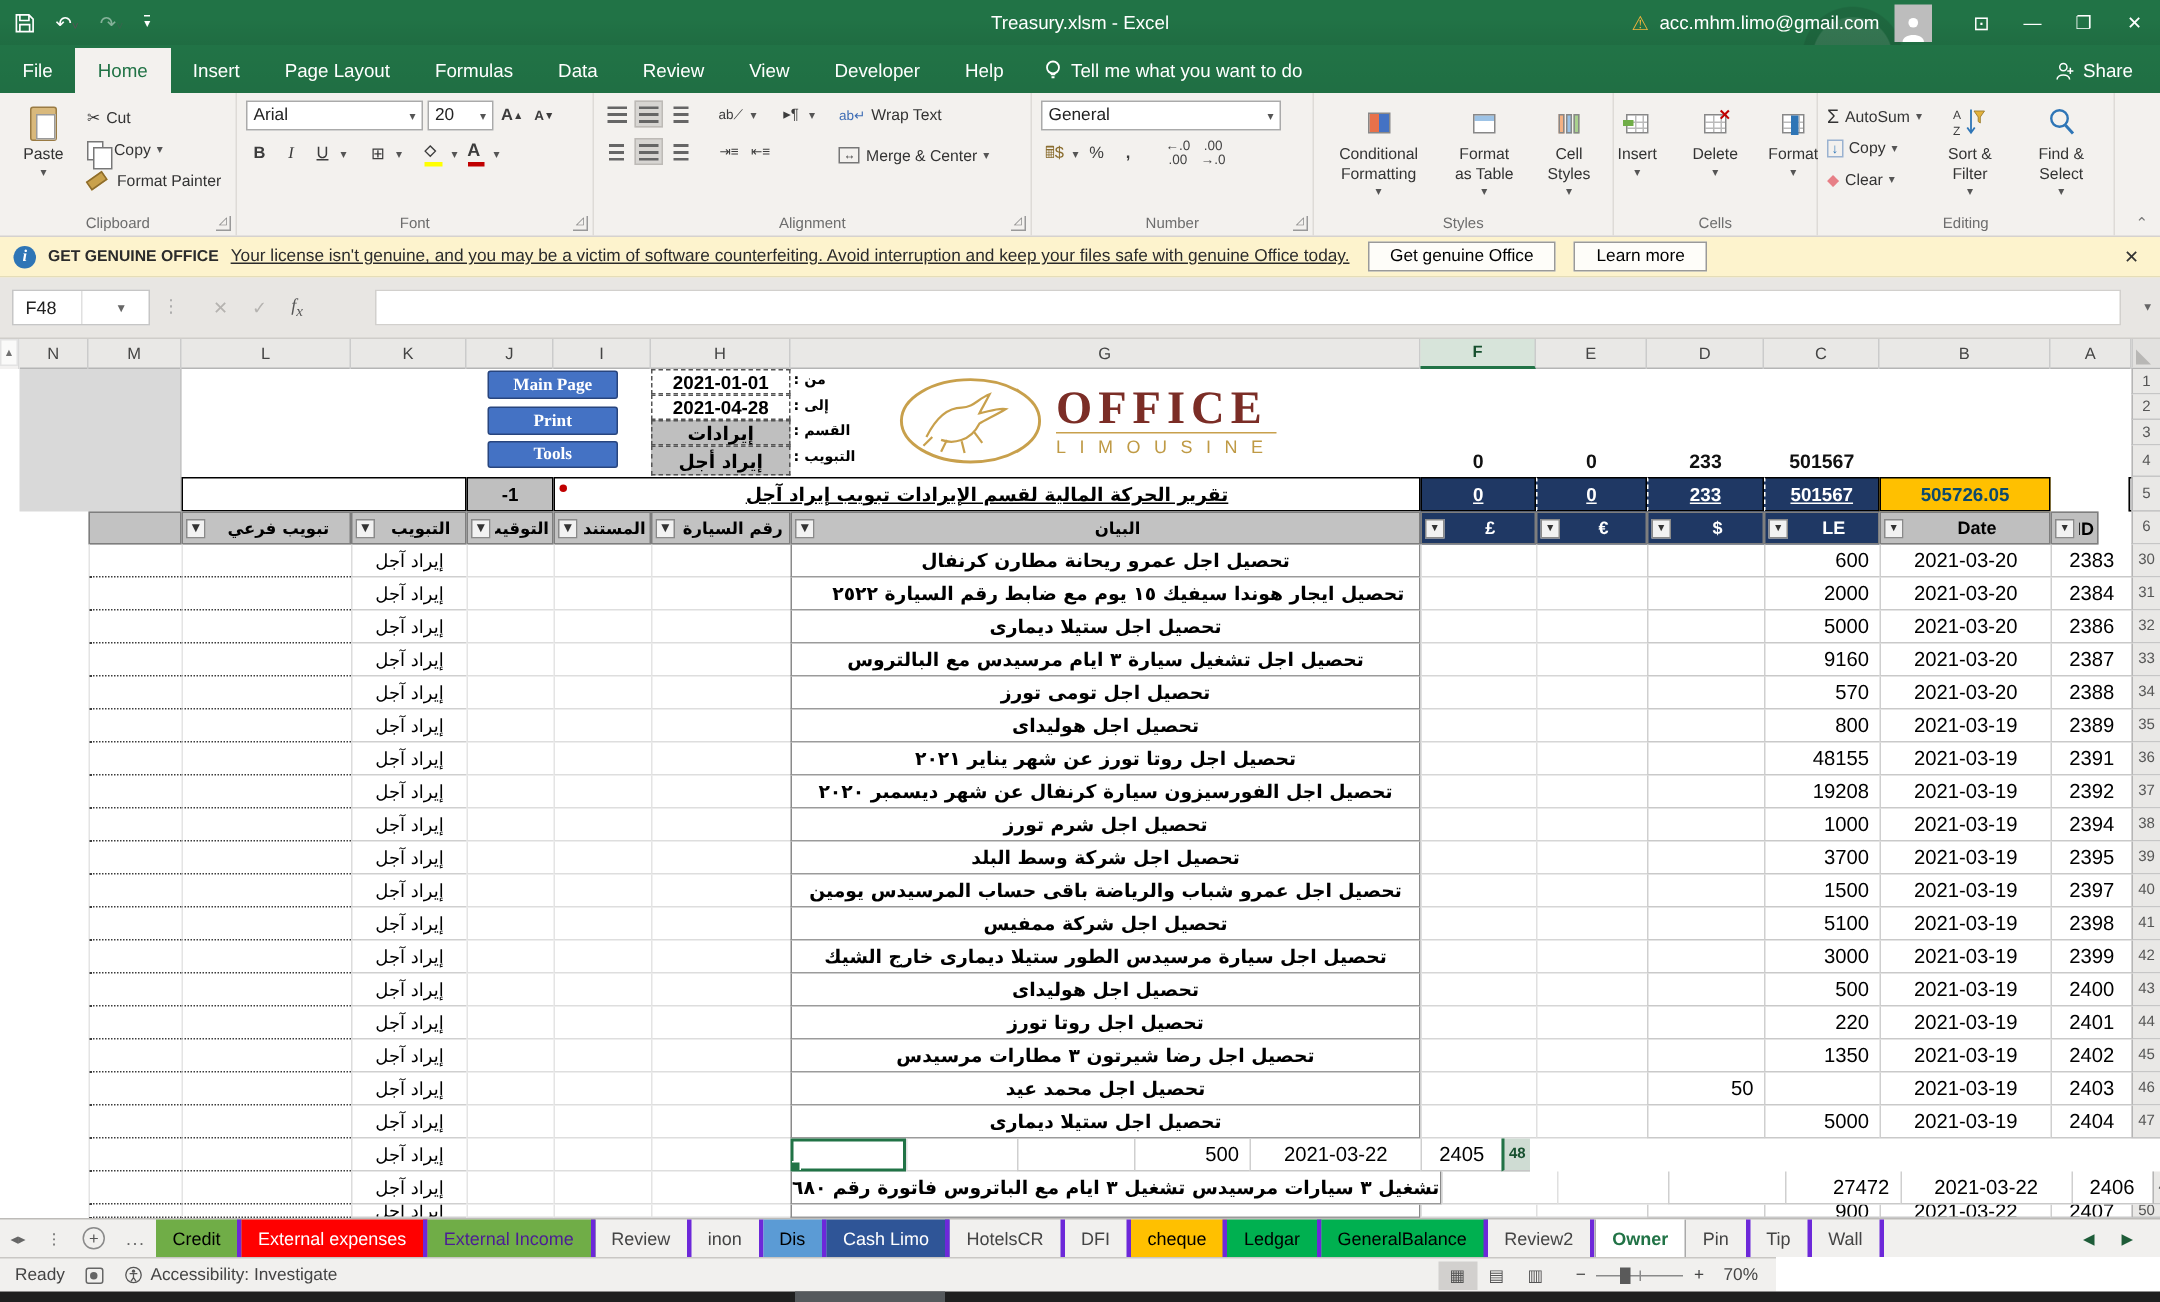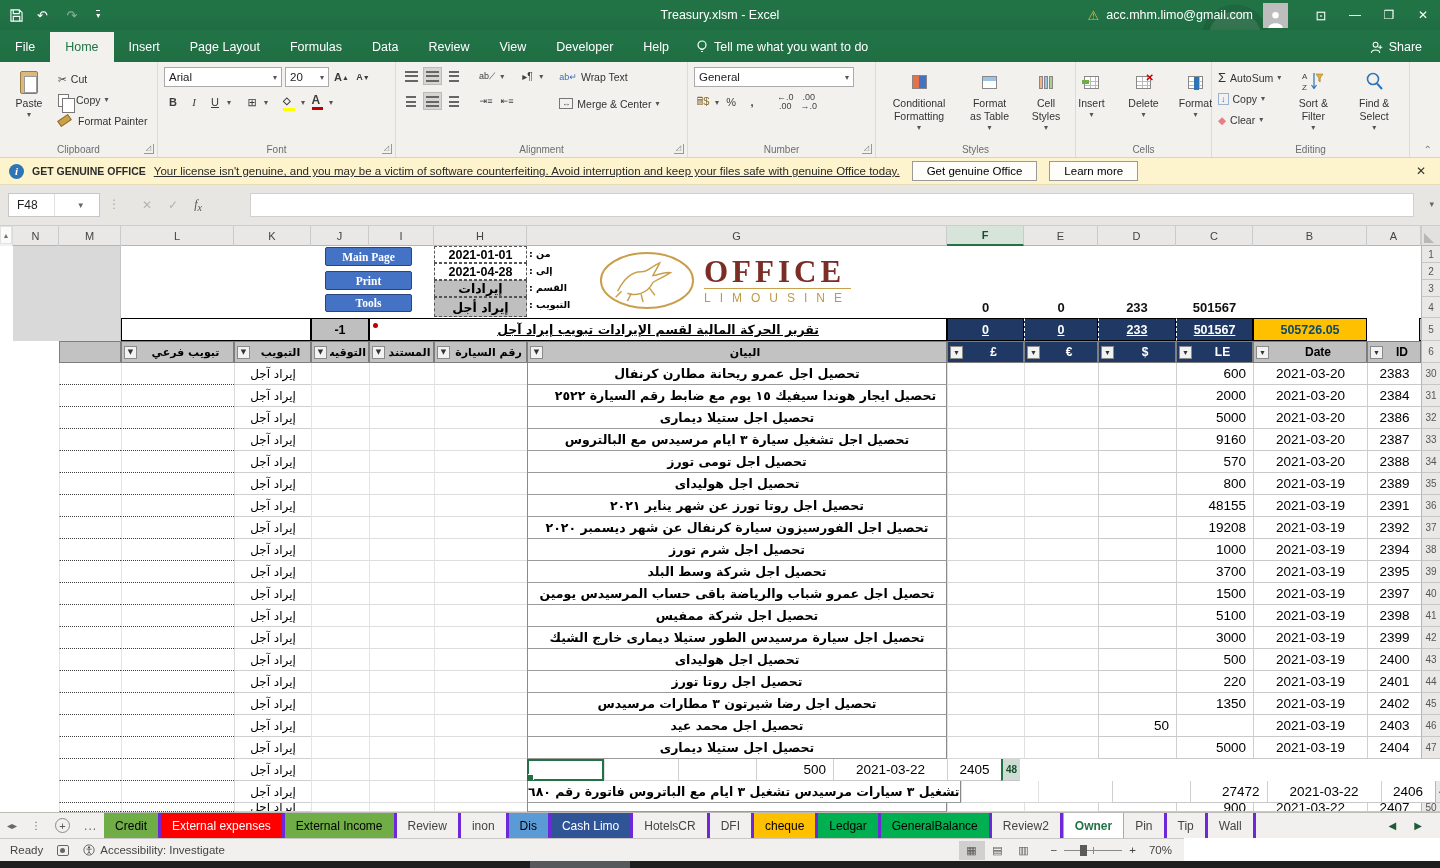--- a/index.html
+++ b/index.html
@@ -620,21 +620,21 @@
         <span class="flab">$</span>
       </div>
     <div class="frow navy" style="left:1176px;width:77px">
         <span class="fbtn">▼</span>
         <span class="flab">LE</span>
       </div>
     <div class="frow gray2" style="left:1253px;width:114px">
         <span class="fbtn">▼</span>
         <span class="flab" style="font-weight:bold">Date</span>
       </div>
-    <div class="frow gray2" style="left:1367px;width:54px">
+    <div class="frow gray2" style="left:1367px;width:32px">
         <span class="fbtn">▼</span>
         <span class="flab" style="font-weight:bold">ID</span>
       </div>
 
     <div class="hnum" style="top:0;height:17px">1</div>
     <div class="hnum" style="top:17px;height:17px">2</div>
     <div class="hnum" style="top:34px;height:17px">3</div>
     <div class="hnum" style="top:51px;height:21px">4</div>
     <div class="hnum" style="top:72px;height:23px">5</div>
     <div class="hnum" style="top:95px;height:22px">6</div>
@@ -1002,21 +1002,21 @@
   <div class="tabbar">
     <span class="tbc">◂▸</span>
     <span class="tbc">⋮</span>
     <span class="tbc plus">
         <i>+</i>
       </span>
     <span class="tbc" style="font-size:12px;letter-spacing:1px">...</span>
     <div id="sheet-tabs" style="display:flex;align-items:stretch">
         <div class="stab" style="background: rgb(112, 173, 71); color: rgb(0, 0, 0);">Credit</div>
         <div class="stab" style="background: rgb(255, 0, 0); color: rgb(255, 255, 255);">External expenses</div>
-        <div class="stab" style="background: rgb(112, 173, 71); color: #000000;">External Income</div>
+        <div class="stab" style="background: rgb(112, 173, 71); color: #4c1d95;">External Income</div>
         <div class="stab">Review</div>
         <div class="stab">inon</div>
         <div class="stab" style="background: rgb(91, 155, 213); color: rgb(0, 0, 0);">Dis</div>
         <div class="stab" style="background: rgb(47, 85, 151); color: rgb(255, 255, 255);">Cash Limo</div>
         <div class="stab">HotelsCR</div>
         <div class="stab">DFI</div>
         <div class="stab" style="background: rgb(255, 192, 0); color: rgb(0, 0, 0);">cheque</div>
         <div class="stab" style="background: rgb(0, 176, 80); color: rgb(0, 0, 0);">Ledgar</div>
         <div class="stab" style="background: rgb(0, 176, 80); color: rgb(0, 0, 0);">GeneralBalance</div>
         <div class="stab">Review2</div>

